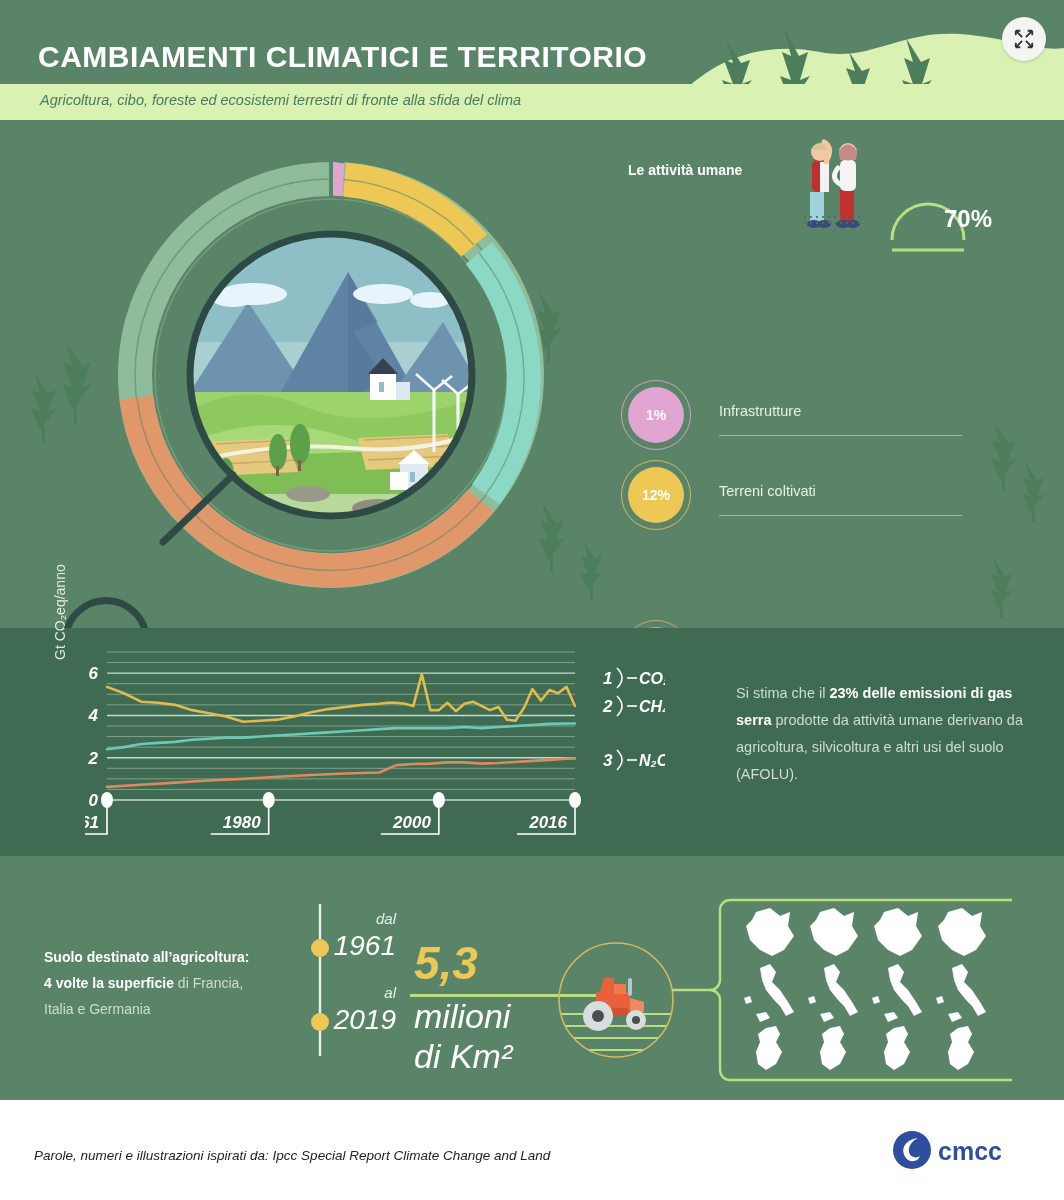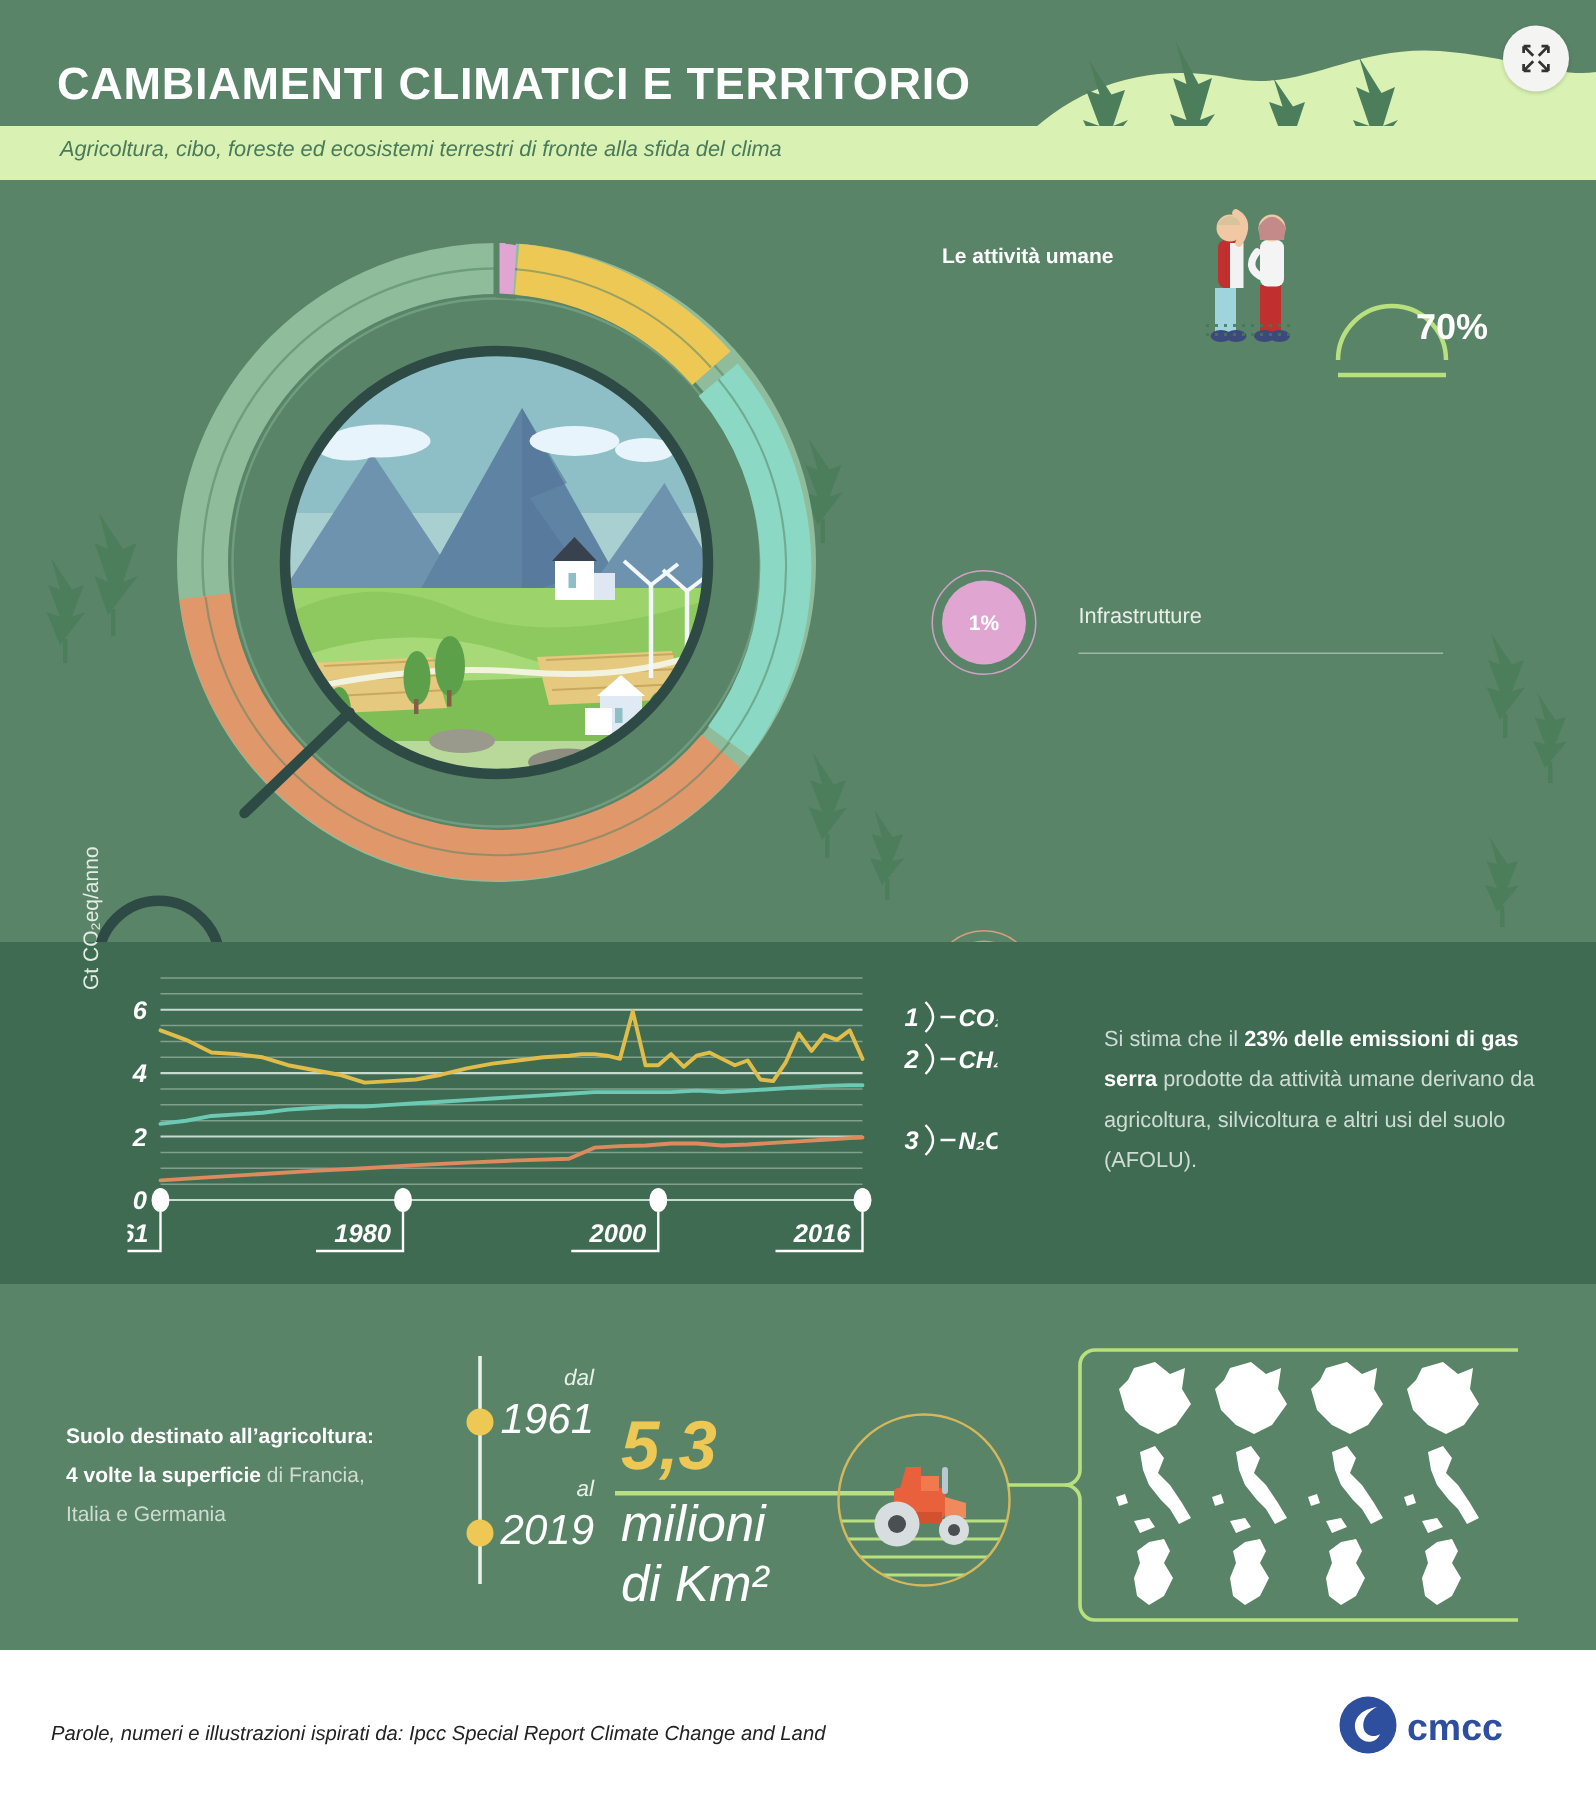--- a/index.html
+++ b/index.html
@@ -373,20 +373,28 @@
 
     <div class="stat-row" style="top:267px">
       <div class="stat-circle" style="background:#e0a5d0">
         <div class="stat-ring" style="border-color:#d0a1c6"></div>
         <span class="stat-pct">1%</span>
       </div>
       <div class="stat-label">Infrastrutture</div>
       <div class="stat-rule"></div>
     </div>
 
+    <div class="stat-row" style="top:347px">
+      <div class="stat-circle" style="background:#edc855">
+        <div class="stat-ring" style="border-color:#d7bb63"></div>
+        <span class="stat-pct">12%</span>
+      </div>
+      <div class="stat-label">Terreni coltivati</div>
+      <div class="stat-rule"></div>
+    </div>
 
 
     <div class="stat-row" style="top:507px">
       <div class="stat-circle" style="background:#e0986a">
         <div class="stat-ring" style="border-color:#d1a07c"></div>
 
       </div>
 
     </div>
   </div>

